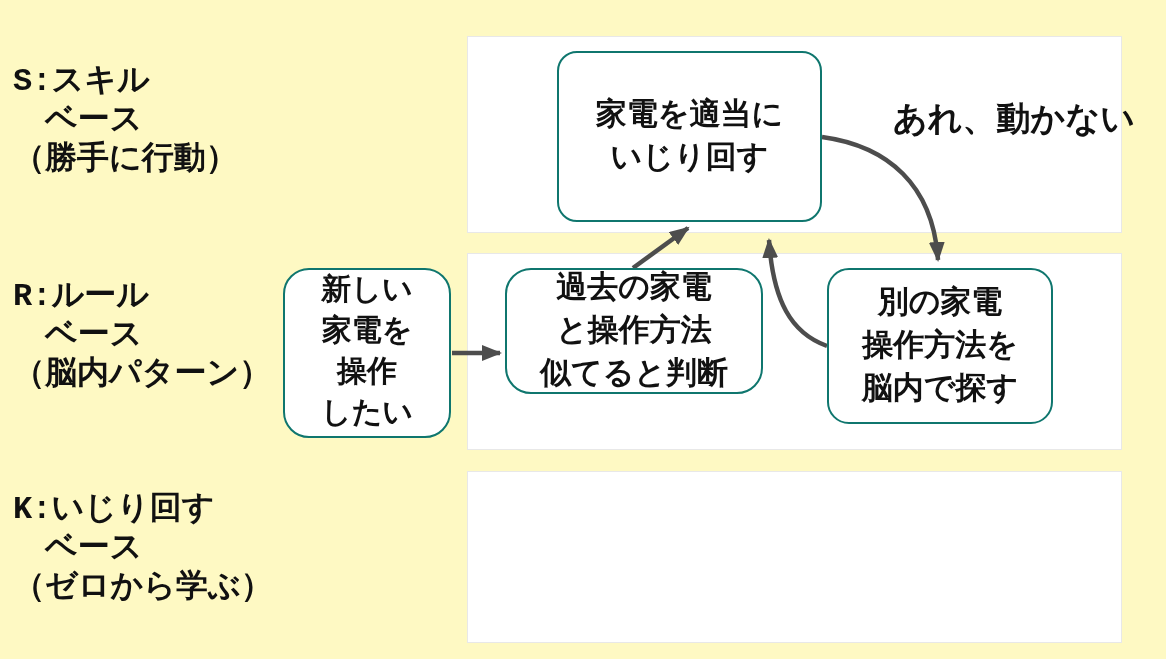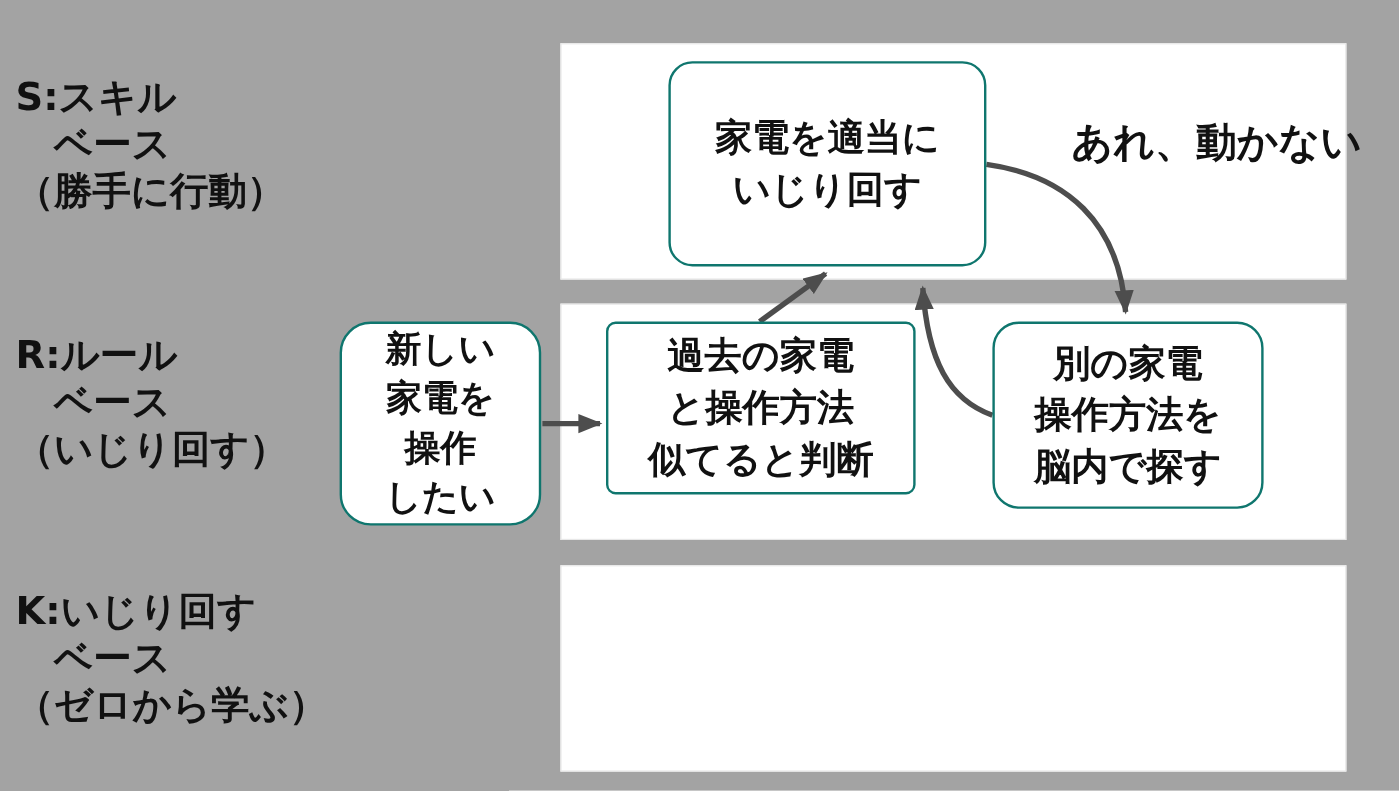--- a/index.html
+++ b/index.html
@@ -5,22 +5,23 @@
   html, body {
     margin: 0;
     padding: 0;
     background: #ffffff;
     font-family: "DejaVu Sans", "Liberation Sans", sans-serif;
   }
   .canvas {
     position: relative;
     width: 1166px;
     height: 659px;
-    background: #a3a3a3;
+    background: #fef9c3;
     overflow: hidden;
+    font-family: Liberation Mono, monospace;
   }
   .band {
     position: absolute;
     left: 467px;
     width: 655px;
     background: #ffffff;
     border: 1px solid #e8e8e8;
     box-sizing: border-box;
   }
   .band-s { top: 36px;  height: 197px; }
@@ -76,21 +77,21 @@
 
   <div class="band band-s"></div>
   <div class="band band-r"></div>
   <div class="band band-k"></div>
 
   <div class="row-label" style="left:13px; top:62px;">S:スキル
 　ベース
 （勝手に行動）</div>
   <div class="row-label" style="left:13px; top:277px;">R:ルール
 　ベース
-（いじり回す）</div>
+（脳内パターン）</div>
   <div class="row-label" style="left:13px; top:490px;">K:いじり回す
 　ベース
 （ゼロから学ぶ）</div>
 
   <svg class="arrows" width="1166" height="659" viewBox="0 0 1166 659" xmlns="http://www.w3.org/2000/svg">
     <defs>
       <marker id="ah" markerUnits="userSpaceOnUse" markerWidth="26" markerHeight="22" refX="18" refY="8" orient="auto">
         <path d="M 0 0 L 20 8 L 0 16 Z" fill="#4d4d4d"></path>
       </marker>
     </defs>
@@ -99,21 +100,21 @@
     <path d="M 822 137 C 888 146 933 185 938 260" fill="none" stroke="#4d4d4d" stroke-width="4.5" stroke-linecap="butt" marker-end="url(#ah)"></path>
     <path d="M 827 346 C 791 333 773 301 769 240" fill="none" stroke="#4d4d4d" stroke-width="4.5" stroke-linecap="butt" marker-end="url(#ah)"></path>
   </svg>
 
   <div class="node" style="left:557px; top:51px; width:265px; height:171px; border-radius:20px;">家電を適当に
 いじり回す</div>
   <div class="node node-want" style="left:283px; top:268px; width:168px; height:170px; border-radius:26px;">新しい
 家電を
 操作
 したい</div>
-  <div class="node" style="left:505px; top:268px; width:258px; height:144px; border-radius:8px;">過去の家電
+  <div class="node" style="left:505px; top:268px; width:258px; height:126px; border-radius:26px;">過去の家電
 と操作方法
 似てると判断</div>
   <div class="node" style="left:827px; top:268px; width:226px; height:156px; border-radius:22px;">別の家電
 操作方法を
 脳内で探す</div>
 
   <div class="annotation">あれ、動かない</div>
 
 </div>
 

